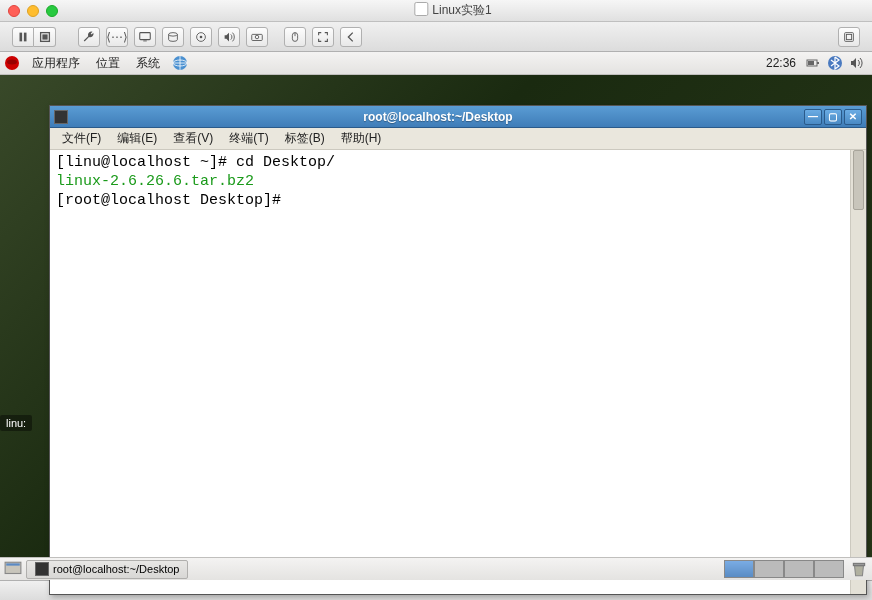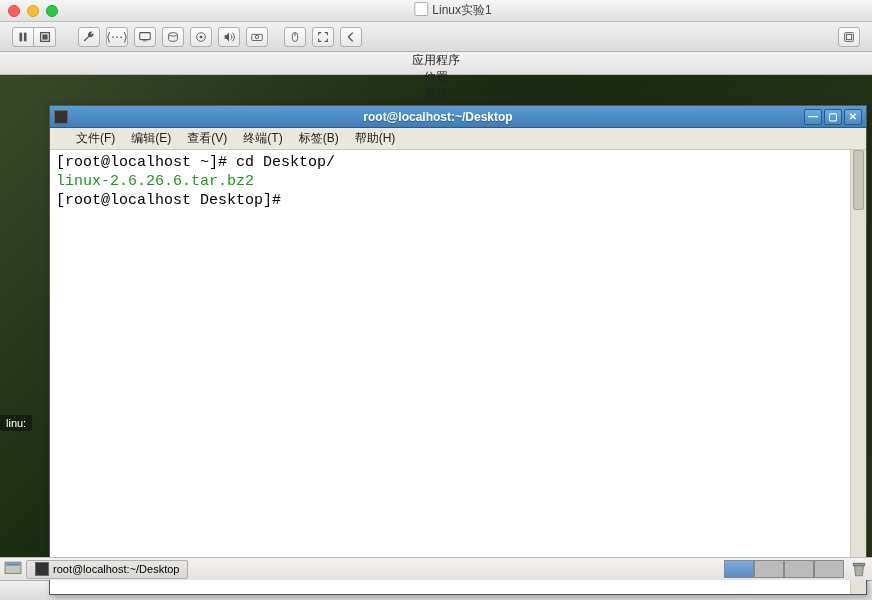--- a/index.html
+++ b/index.html
@@ -22,39 +22,39 @@
 .tb-sep { width: 10px; }
 .tb-spacer { flex: 1; }
 .tb-group { display: flex; gap: 0; }
 .tb-group .tb-btn:first-child { border-radius: 3px 0 0 3px; }
 .tb-group .tb-btn:last-child { border-radius: 0 3px 3px 0; border-left: 0; }
 
 
 .vm-container { height: 528px; background: linear-gradient(135deg, #3a4a2a 0%, #1a2a10 40%, #2a3a1a 100%); position: relative; }
 
 
-.gnome-panel { height: 23px; background: linear-gradient(#f4f3f2, #e4e3e1); border-bottom: 1px solid #c0bfbd; display: flex; align-items: center; padding: 0 4px; font-size: 12px; flex-direction: column; }
+.gnome-panel { height: 23px; background: linear-gradient(#f4f3f2, #e4e3e1); border-bottom: 1px solid #c0bfbd; display: flex; align-items: center; padding: 0 4px; font-size: 12px; }
 .gnome-icon { width: 16px; height: 16px; margin-right: 4px; }
 .gnome-menu { padding: 0 8px; cursor: pointer; color: #222; }
 .globe-icon { width: 16px; height: 16px; margin-left: 4px; }
 .gnome-spacer { flex: 1; }
 .gnome-time { padding: 0 6px; color: #222; margin-left: 28px; }
 .gnome-indicator { width: 18px; height: 18px; margin: 0 2px; display: flex; align-items: center; justify-content: center; }
 
 
 .linux-desktop { position: absolute; top: 23px; left: 0; right: 0; bottom: 23px; }
 .desktop-label { position: absolute; left: 0; top: 340px; background: rgba(0,0,0,0.4); color: #fff; padding: 2px 6px; font-size: 11px; border-radius: 2px; }
 
 
 .terminal-window { position: absolute; left: 49px; top: 30px; width: 818px; height: 490px; background: #eae7dd; border: 1px solid #555; box-shadow: 2px 2px 6px rgba(0,0,0,0.3); }
 .term-titlebar { height: 22px; background: linear-gradient(#5a9cd4, #3f7db8); border-bottom: 1px solid #2a5a8a; display: flex; align-items: center; color: #fff; font-weight: bold; font-size: 12px; padding: 0 4px; }
 .term-titlebar-icon { width: 14px; height: 14px; background: #333; border: 1px solid #666; margin-right: 6px; }
 .term-title-text { flex: 1; text-align: center; text-shadow: 0 1px 1px rgba(0,0,0,0.3); }
 .term-win-btn { width: 18px; height: 16px; background: linear-gradient(#6aace4, #4a8ac4); border: 1px solid #2a5a8a; border-radius: 2px; margin-left: 2px; display: flex; align-items: center; justify-content: center; cursor: pointer; color: #fff; font-size: 10px; font-weight: bold; }
-.term-menubar { height: 22px; background: #eae7dd; border-bottom: 1px solid #ccc9bf; display: flex; align-items: center; padding: 0 18px; font-size: 12px; }
+.term-menubar { height: 22px; background: #eae7dd; border-bottom: 1px solid #ccc9bf; display: flex; align-items: center; padding: 0 4px; font-size: 12px; }
 .term-menu-item { padding: 0 8px; cursor: pointer; color: #222; }
 .term-content { background: #fff; height: 444px; display: flex; }
 .term-text { flex: 1; padding: 4px 6px; font-family: "Courier New", monospace; font-size: 15px; line-height: 1.25; color: #000; white-space: pre; overflow: hidden; }
 .term-scrollbar { width: 16px; background: #e4e1d7; border-left: 1px solid #ccc9bf; position: relative; }
 .term-scroll-thumb { position: absolute; top: 0; left: 2px; right: 2px; height: 60px; background: #c8c5bb; border: 1px solid #a8a59b; border-radius: 2px; }
 .term-green { color: #1a9a1a; }
 
 
 .gnome-bottom-panel { position: absolute; bottom: 0; left: 0; right: 0; height: 23px; background: linear-gradient(#f4f3f2, #e4e3e1); border-top: 1px solid #c0bfbd; display: flex; align-items: center; padding: 0 4px; font-size: 11px; }
 .taskbar-btn { display: flex; align-items: center; padding: 1px 8px; background: linear-gradient(#e8e7e5, #d8d7d5); border: 1px solid #b0afad; border-radius: 2px; margin-left: 4px; cursor: pointer; gap: 4px; height: 19px; }
@@ -211,21 +211,21 @@
       </div>
       <div class="term-menubar">
         <div class="term-menu-item"><span>文件(F)</span></div>
         <div class="term-menu-item"><span>编辑(E)</span></div>
         <div class="term-menu-item"><span>查看(V)</span></div>
         <div class="term-menu-item"><span>终端(T)</span></div>
         <div class="term-menu-item"><span>标签(B)</span></div>
         <div class="term-menu-item"><span>帮助(H)</span></div>
       </div>
       <div class="term-content">
-        <div class="term-text" id="term-text"><div>[root@localhost ~]# cd Desktop/</div><div class="term-green">linux-2.6.26.6.tar.bz2</div><div>[root@localhost Desktop]# </div></div>
+        <div class="term-text" id="term-text"><div>[linu@localhost ~]# cd Desktop/</div><div class="term-green">linux-2.6.26.6.tar.bz2</div><div>[root@localhost Desktop]# </div></div>
         <div class="term-scrollbar">
           <div class="term-scroll-thumb"></div>
         </div>
       </div>
     </div>
   </div>
 
   <div class="gnome-bottom-panel">
     <svg width="18" height="18" viewBox="0 0 16 16">
         <rect x="1" y="2" width="14" height="10" fill="#c8c5bb" stroke="#888"></rect>

